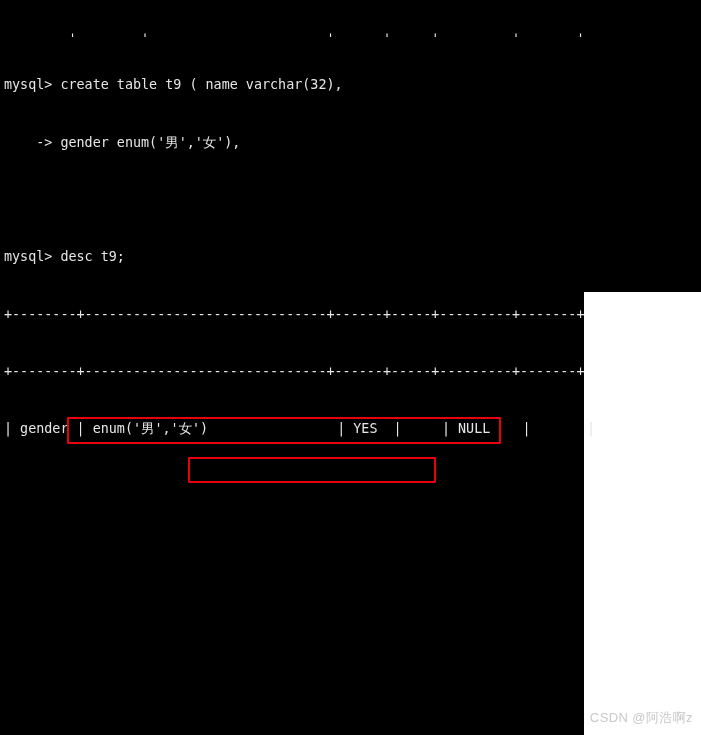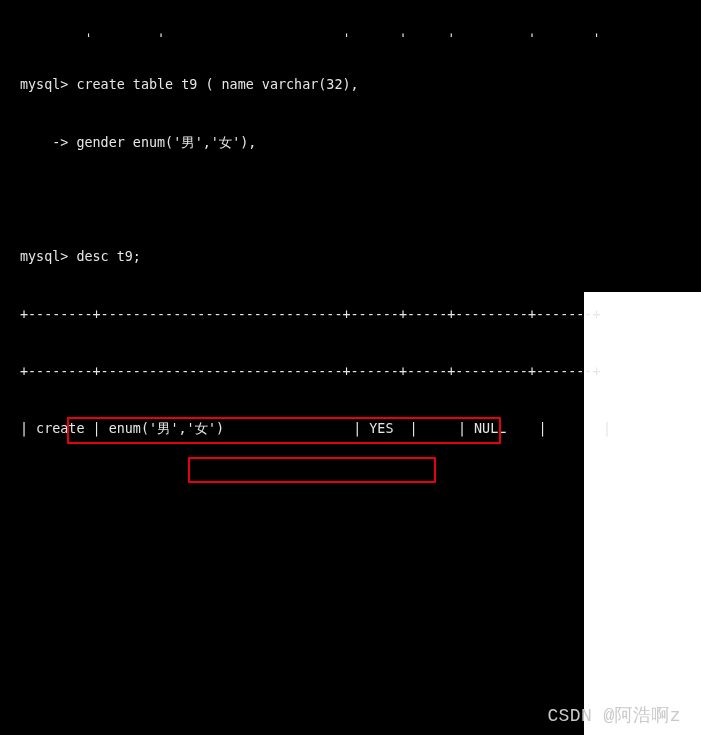--- a/index.html
+++ b/index.html
@@ -37,21 +37,21 @@
     color: #e6e6e6;
     font-family: "DejaVu Sans Mono", "Liberation Mono", monospace;
     font-size: 13.4px;
     line-height: 19.1px;
     white-space: pre;
     letter-spacing: 0px;
     z-index: 3;
   }
   #term-text .ln {
     height: 19.1px;
-    padding-left: 20px;
+    padding-left: 4px;
     box-sizing: border-box;
   }
   #term-text .ln.clip-top {
     height: 9px;
     overflow: hidden;
     line-height: 19.1px;
     position: relative;
     top: -10px;
     margin-bottom: -10px;
   }
@@ -64,45 +64,45 @@
     z-index: 5;
     background: transparent;
     border-radius: 1px;
   }
   #redbox-unknow { left: 67px;  top: 417px; width: 434px; height: 27px; }
   #redbox-wangwu { left: 188px; top: 457px; width: 248px; height: 26px; }
 
   
   #watermark {
     position: absolute;
-    right: 20px;
+    right: 8px;
     bottom: 8px;
     z-index: 6;
     color: #c9c9c9;
-    font-family: Liberation Mono, monospace;
-    font-size: 18px;
+    font-family: Liberation Sans, sans-serif;
+    font-size: 13px;
     letter-spacing: 0.4px;
     white-space: pre;
   }
 </style>
 </head>
 <body>
 
 <div id="term-top"></div>
 <div id="term-bottom"></div>
 
 <div id="term-text">
   <div class="ln clip-top">        +--------+                      +------+-----+---------+-------+</div>
   <div class="ln">mysql&gt; create table t9 ( name varchar(32),</div>
   <div class="ln">    -&gt; gender enum('男','女'),</div>
   <div class="ln"> </div>
   <div class="ln">mysql&gt; desc t9;</div>
   <div class="ln">+--------+------------------------------+------+-----+---------+-------+</div>
   <div class="ln">+--------+------------------------------+------+-----+---------+-------+</div>
-  <div class="ln">| create | enum('男','女')                | YES  |     | NULL    |       |</div>
+  <div class="ln">| gender | enum('男','女')                | YES  |     | NULL    |       |</div>
   
   
   
   
   
   
   
   
   
   

